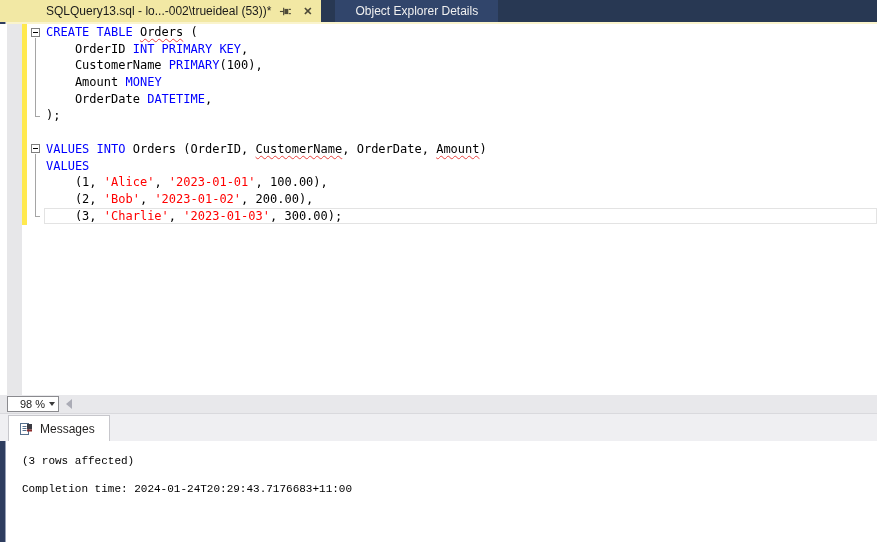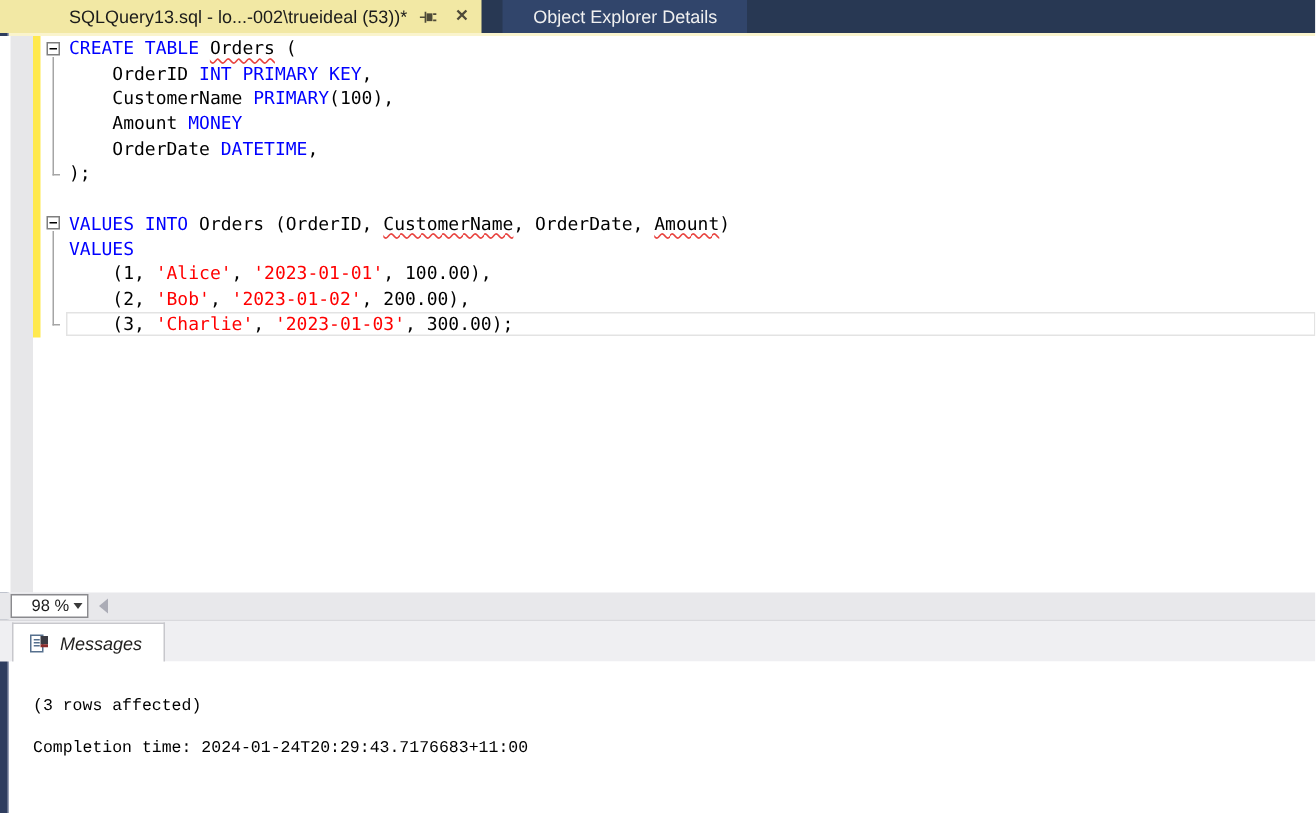--- a/index.html
+++ b/index.html
@@ -47,42 +47,42 @@
   .tk-s { color:#ff0000; }
   .tk-p { color:#000000; }
   .tk-u { color:#000000; text-decoration:underline wavy #e8433f; text-decoration-thickness:1px; text-underline-offset:2px; }
 
   
   .hscroll { position:absolute; left:0; top:395px; width:877px; height:18px; background:#e8e8eb; }
   .zoom-combo {
     position:absolute; left:7px; top:1px; width:52px; height:16px; background:#fff;
     border:1px solid #8a8a8e; display:flex; align-items:center; font-size:11px; color:#1b1b1b;
   }
-  .zoom-combo .zoom-text { flex:1; padding-left:0; white-space:nowrap;margin-left:13px; }
+  .zoom-combo .zoom-text { flex:1; padding-left:12px; white-space:nowrap; }
   .combo-arrow-box { width:13px; height:100%; display:flex; align-items:center; justify-content:center; }
   .combo-arrow { width:0; height:0; border-left:3.5px solid transparent; border-right:3.5px solid transparent; border-top:4px solid #3a3a3a; }
   .scroll-left-arrow {
     position:absolute; left:66px; top:4px; width:0; height:0;
     border-top:5px solid transparent; border-bottom:5px solid transparent; border-right:6px solid #abacb6;
   }
   .hscroll-track { position:absolute; left:78px; top:0; right:0; height:18px; }
 
   
   .results-strip { position:absolute; left:0; top:413px; width:877px; height:28px; background:#efeff2; border-top:1px solid #d9d9dd; }
   .messages-tab {
     position:absolute; left:8px; top:1px; height:27px; background:#fff;
     border:1px solid #c7c7cc; border-bottom:none; display:flex; align-items:center; padding:0 14px 0 9px;
   }
   .messages-tab .mi { margin-right:6px; display:flex; }
-  .messages-tab .label { font-size:12px; color:#201f1e; white-space:nowrap;font-style:italic; }
+  .messages-tab .label { font-size:12px; color:#201f1e; white-space:nowrap; }
 
   
   .messages { position:absolute; left:7px; top:441px; width:870px; height:101px; background:#fff; }
   .msg-line { font-family:"Liberation Mono", monospace; font-size:11px; color:#000; padding-left:15px; white-space:pre; }
-  .msg-line.first { padding-top:24px; }
+  .msg-line.first { padding-top:14px; }
   .msg-line.second { padding-top:16px; }
 </style>
 </head>
 <body>
 
 <div class="screen">
 
   <div class="tabstrip">
     <div class="doc-tab-active">
       <span class="tab-title">SQLQuery13.sql - lo...-002\trueideal (53))*</span>

